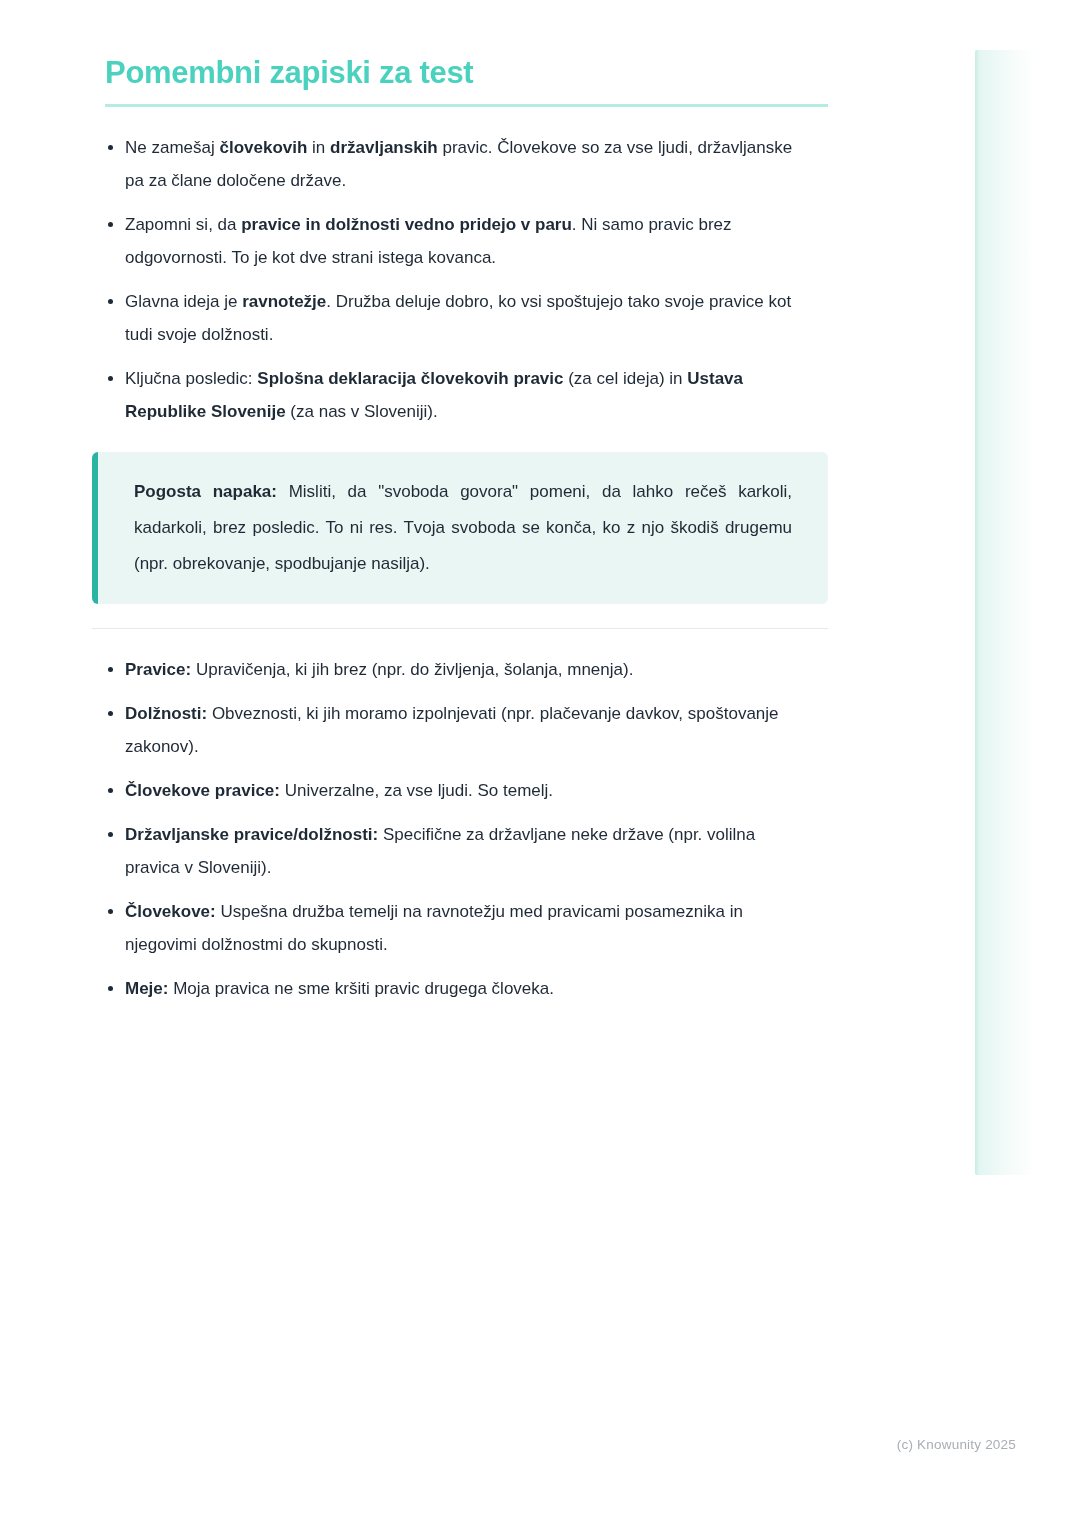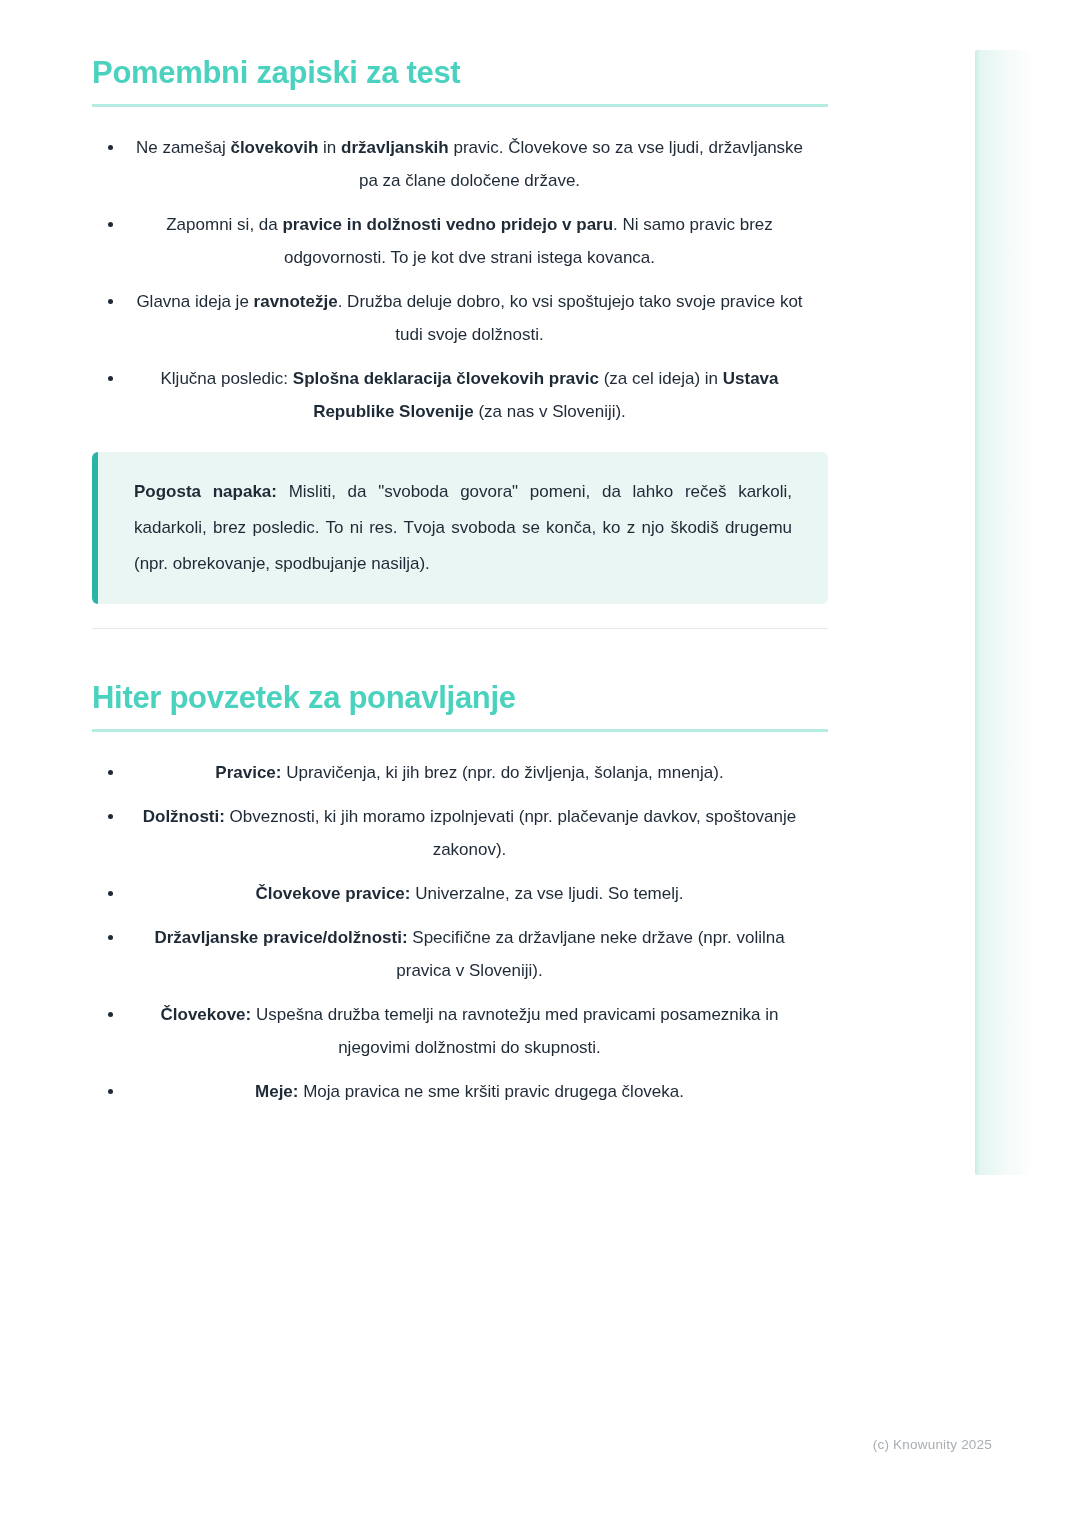--- a/index.html
+++ b/index.html
@@ -44,27 +44,26 @@
   h1.section-title{
     margin:0;
     padding:0 0 13px 0;
     border-bottom:3px solid var(--heading_underline);
     color:var(--heading);
     font-size:31px;
     line-height:37px;
     font-weight:700;
     letter-spacing:-0.3px;
   }
-  .section--first h1.section-title{margin-top:54px;}
+  .section--first h1.section-title{margin-top:54px;margin-left:13px;}
   .section--second h1.section-title{margin-top:50px;}
   ul.bullets{
     margin:24px 14px 0 0;
     padding:0 0 0 33px;
     list-style:disc outside;
-    text-align:center;
   }
   ul.bullets li{
     font-size:17px;
     line-height:33px;
     margin:0 0 11px 0;
   }
   ul.bullets li::marker{color:var(--text);}
   b{font-weight:700;}
   .callout{
     margin-top:24px;
@@ -81,21 +80,21 @@
   }
   hr.divider{
     margin:24px 0 0 0;
     border:none;
     border-top:1px solid var(--divider);
     height:0;
   }
   .footer{
     position:absolute;
     top:1437px;
-    right:88px;
+    right:64px;
     font-size:13.5px;
     letter-spacing:0.2px;
     color:var(--footer_text);
   }
 </style>
 </head>
 <body>
 
 <div class="page">
 
@@ -112,21 +111,20 @@
           <li><span>Ključna posledic: </span><b>Splošna deklaracija človekovih pravic</b><span> (za cel ideja) in </span><b>Ustava Republike Slovenije</b><span> (za nas v Sloveniji).</span></li>
         </ul>
       <aside class="callout">
         <p><b>Pogosta napaka:</b><span> Misliti, da "svoboda govora" pomeni, da lahko rečeš karkoli, kadarkoli, brez posledic. To ni res. Tvoja svoboda se konča, ko z njo škodiš drugemu (npr. obrekovanje, spodbujanje nasilja).</span></p>
       </aside>
     </section>
 
     <hr class="divider">
 
     <section class="section--second">
-      <h1 class="section-title">Hiter povzetek za ponavljanje</h1>
       <ul class="bullets">
           <li><b>Pravice:</b><span> Upravičenja, ki jih brez (npr. do življenja, šolanja, mnenja).</span></li>
           <li><b>Dolžnosti:</b><span> Obveznosti, ki jih moramo izpolnjevati (npr. plačevanje davkov, spoštovanje zakonov).</span></li>
           <li><b>Človekove pravice:</b><span> Univerzalne, za vse ljudi. So temelj.</span></li>
           <li><b>Državljanske pravice/dolžnosti:</b><span> Specifične za državljane neke države (npr. volilna pravica v Sloveniji).</span></li>
           <li><b>Človekove:</b><span> Uspešna družba temelji na ravnotežju med pravicami posameznika in njegovimi dolžnostmi do skupnosti.</span></li>
           <li><b>Meje:</b><span> Moja pravica ne sme kršiti pravic drugega človeka.</span></li>
         </ul>
     </section>
 

